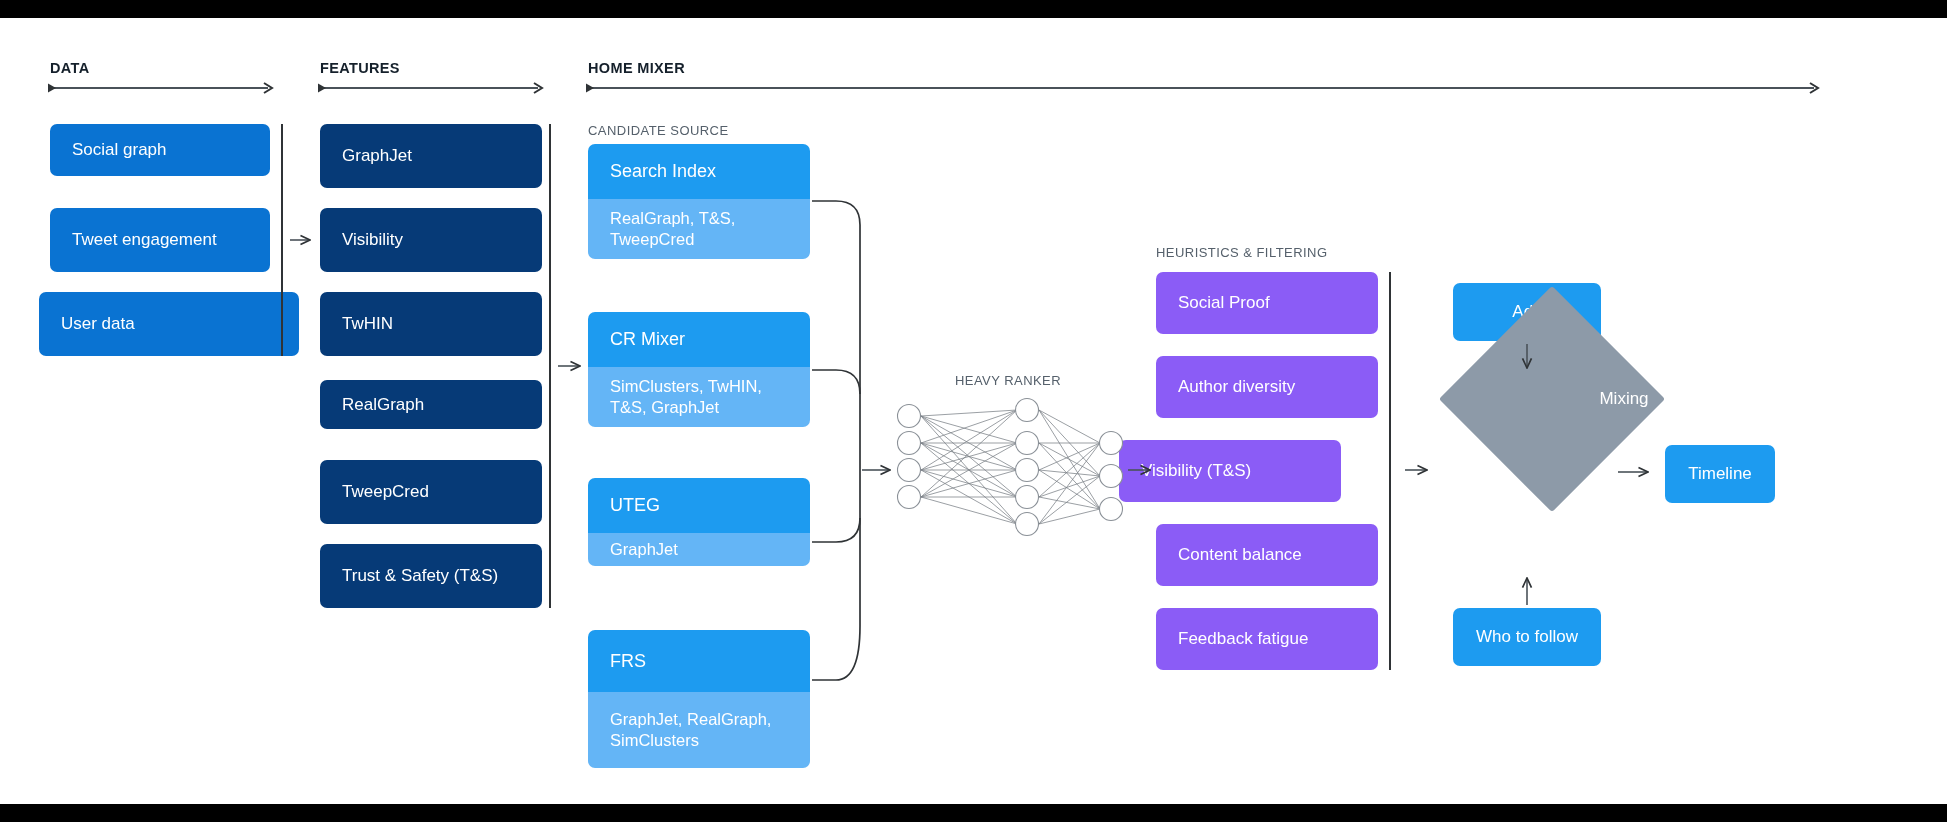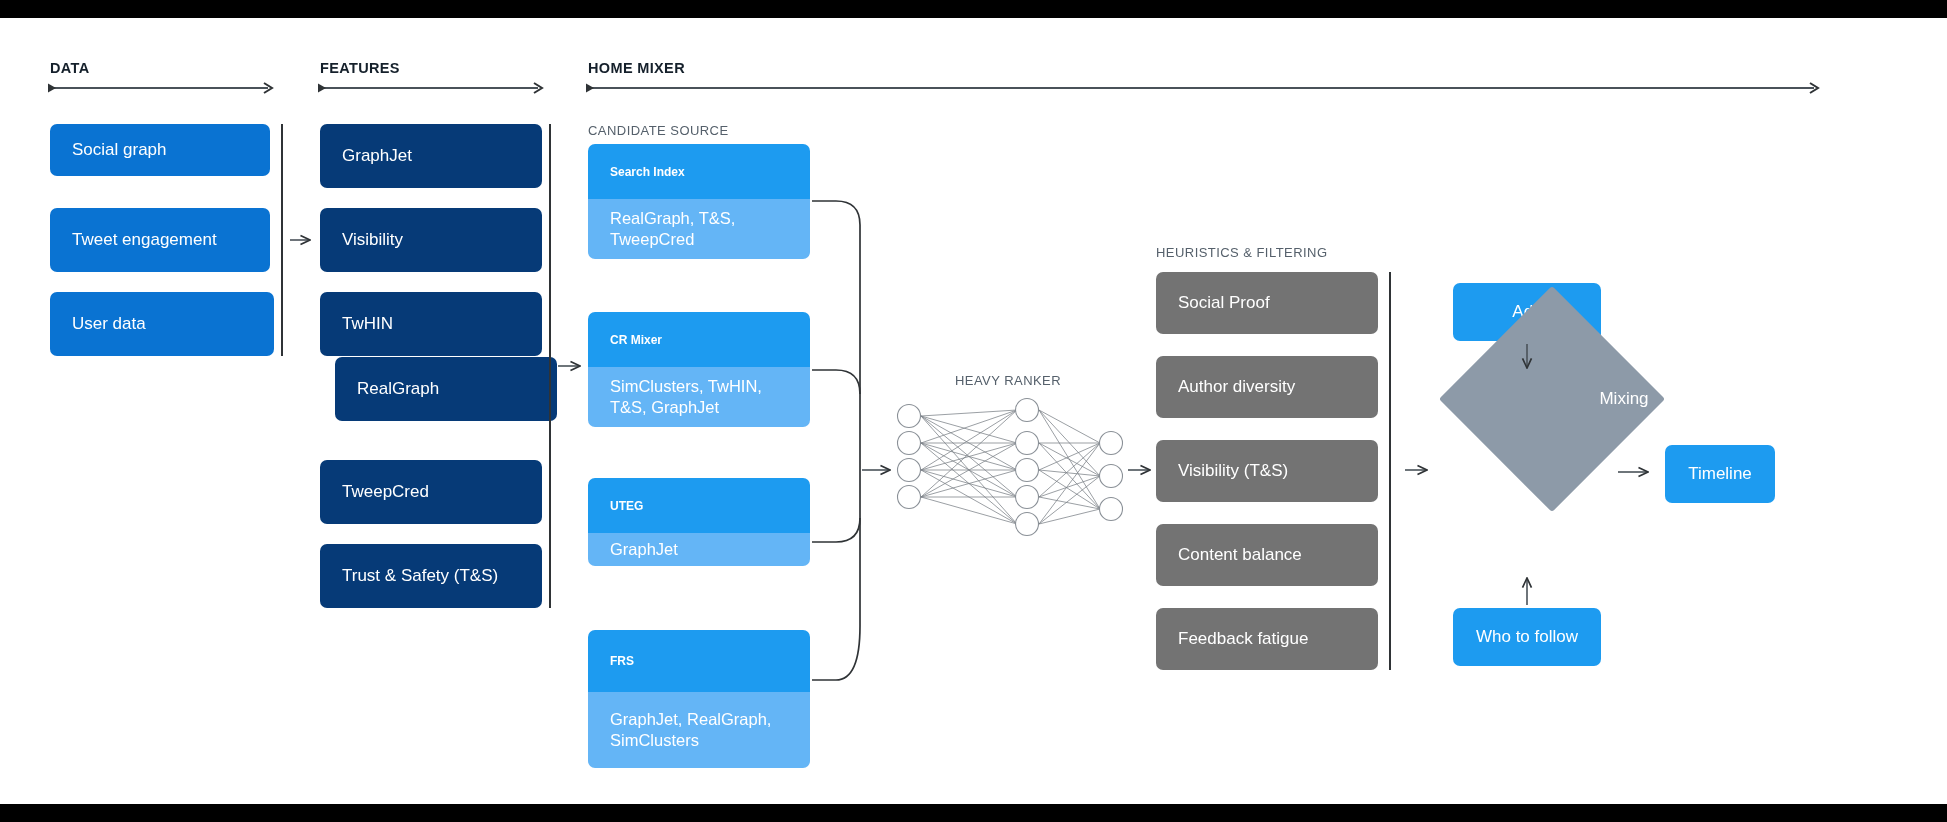--- a/index.html
+++ b/index.html
@@ -60,40 +60,39 @@
     color: #ffffff;
     font-size: 17px;
     line-height: 1.25;
   }
   .box > span { display: block; }
   .box.pad { padding-left: 22px; padding-right: 14px; }
   .box.center { justify-content: center; padding: 0 10px; }
 
   .c-data      { background: #0a73d2; }
   .c-feature   { background: #063a77; }
-  .c-heur      { background: #737373; }
+  .c-heur      { background: #8b5cf6; }
   .c-out       { background: #1d9bf0; }
 
   
   .src-card {
     position: absolute;
     border-radius: 7px;
     overflow: hidden;
     display: flex;
     flex-direction: column;
   }
   .src-head {
     background: #1d9bf0;
     color: #fff;
-    font-size: 12px;
+    font-size: 18px;
     display: flex;
     align-items: center;
     padding-left: 22px;
     box-sizing: border-box;
-    font-weight: bold;
   }
   .src-body {
     background: #64b5f6;
     color: #ffffff;
     font-size: 16.5px;
     line-height: 1.25;
     display: flex;
     align-items: center;
     padding-left: 22px;
     padding-right: 20px;
@@ -165,36 +164,36 @@
       <path d="M0 1.5 L0 10.5 L8 6 Z" fill="#2f3336"></path>
       <path d="M1224 1 L1232 6 L1224 11" stroke="#2f3336" stroke-width="2" fill="none"></path>
     </svg>
 
     <div class="box pad c-data" style="left:50px; top:106px; width:220px; height:52px;">
       <span>Social graph</span>
     </div>
     <div class="box pad c-data" style="left:50px; top:190px; width:220px; height:64px;">
       <span>Tweet engagement</span>
     </div>
-    <div class="box pad c-data" style="left:50px; top:274px; width:224px; height:64px;">
+    <div class="box pad c-data" style="left:39px; top:274px; width:260px; height:64px;">
       <span>User data</span>
     </div>
 
     <div class="vrule" style="left:281px; top:106px; height:232px;"></div>
 
     <div class="box pad c-feature" style="left:320px; top:106px; width:222px; height:64px;">
       <span>GraphJet</span>
     </div>
     <div class="box pad c-feature" style="left:320px; top:190px; width:222px; height:64px;">
       <span>Visibility</span>
     </div>
     <div class="box pad c-feature" style="left:320px; top:274px; width:222px; height:64px;">
       <span>TwHIN</span>
     </div>
-    <div class="box pad c-feature" style="left:320px; top:339px; width:222px; height:64px;margin-left:15px;">
+    <div class="box pad c-feature" style="left:320px; top:362px; width:222px; height:49px;">
       <span>RealGraph</span>
     </div>
     <div class="box pad c-feature" style="left:320px; top:442px; width:222px; height:64px;">
       <span>TweepCred</span>
     </div>
     <div class="box pad c-feature" style="left:320px; top:526px; width:222px; height:64px;">
       <span>Trust &amp; Safety (T&amp;S)</span>
     </div>
 
     <div class="vrule" style="left:549px; top:106px; height:484px;"></div>
@@ -224,21 +223,21 @@
     <div class="nn-title" style="left:955px; top:355px;">HEAVY RANKER</div>
 
     <div class="sub-label" style="left:1156px; top:227px;">HEURISTICS &amp; FILTERING</div>
 
     <div class="box pad c-heur" style="left:1156px; top:254px; width:222px; height:62px;">
       <span>Social Proof</span>
     </div>
     <div class="box pad c-heur" style="left:1156px; top:338px; width:222px; height:62px;">
       <span>Author diversity</span>
     </div>
-    <div class="box pad c-heur" style="left:1156px; top:422px; width:222px; height:62px;text-align:center;">
+    <div class="box pad c-heur" style="left:1119px; top:422px; width:222px; height:62px;text-align:center;">
       <span>Visibility (T&amp;S)</span>
     </div>
     <div class="box pad c-heur" style="left:1156px; top:506px; width:222px; height:62px;">
       <span>Content balance</span>
     </div>
     <div class="box pad c-heur" style="left:1156px; top:590px; width:222px; height:62px;">
       <span>Feedback fatigue</span>
     </div>
 
     <div class="vrule" style="left:1389px; top:254px; height:398px;"></div>

